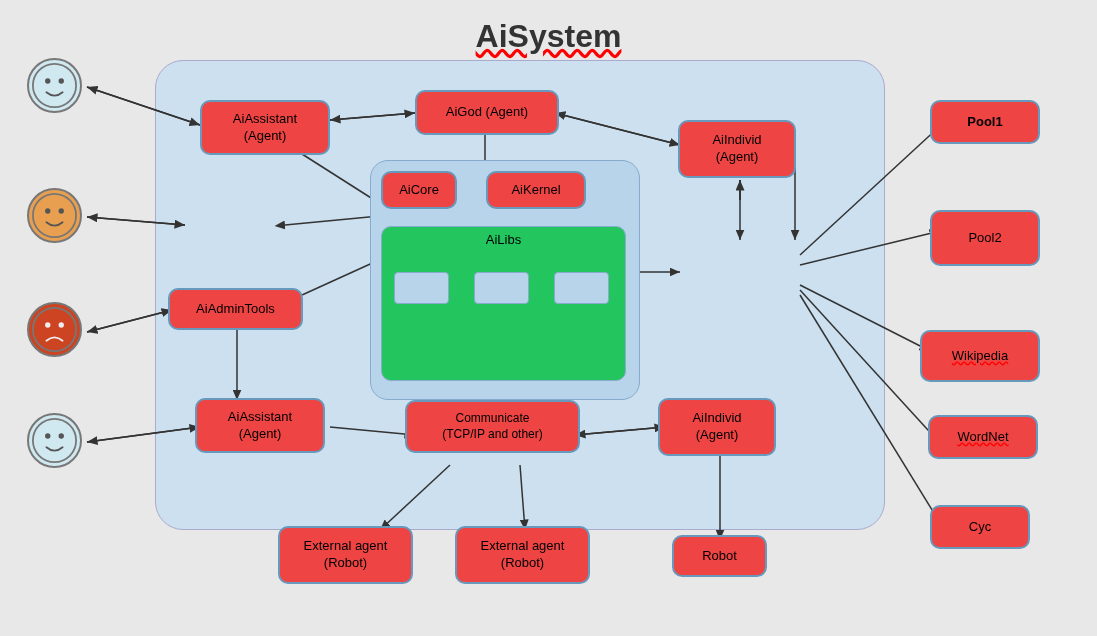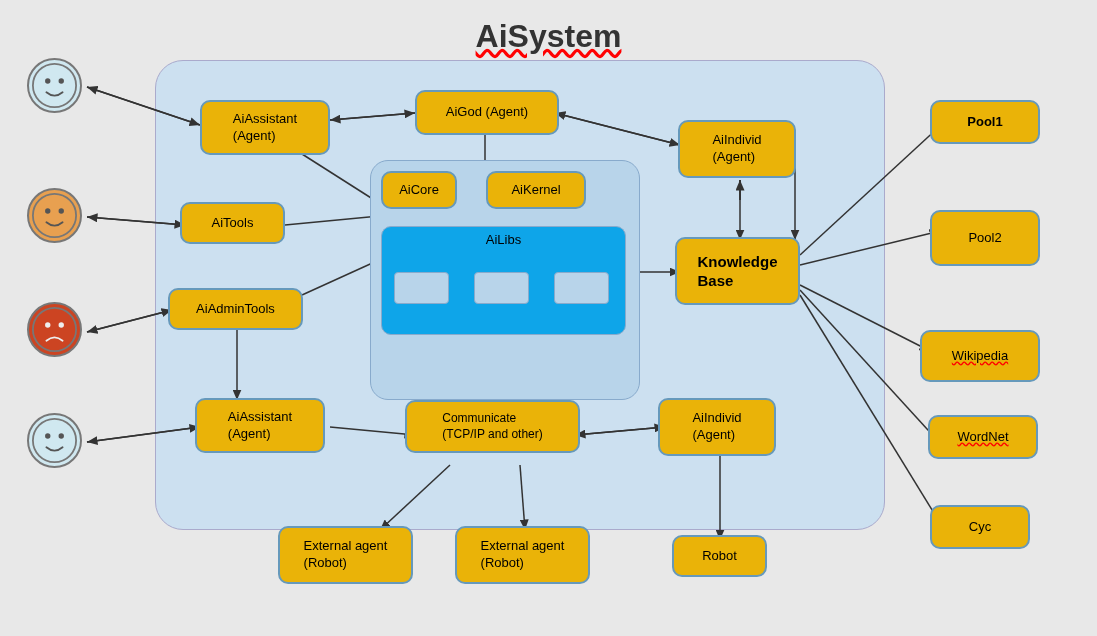--- a/index.html
+++ b/index.html
@@ -39,27 +39,27 @@
       width: 730px;
       height: 470px;
       background: #cce0f0;
       border-radius: 28px;
       border: 1px solid #aac;
     }
 
     
     .node-box {
       position: absolute;
-      background: #eab308;
+      background: #ef4444;
       border: 2px solid #6699bb;
       border-radius: 10px;
       display: flex;
       align-items: center;
       justify-content: center;
-      text-align: left;
+      text-align: center;
       font-size: 13px;
       line-height: 1.3;
       color: #000;
     }
 
     
     .arrows-svg {
       position: absolute;
       top: 0;
       left: 0;
@@ -175,55 +175,49 @@
   </div>
 
   <div class="node-box" style="left:415px; top:90px; width:144px; height:45px;">
     <span>AiGod (Agent)</span>
   </div>
 
   <div class="node-box" style="left:678px; top:120px; width:118px; height:58px;">
     <span>AiIndivid<br>(Agent)</span>
   </div>
 
-  <div class="node-box" style="left:180px; top:202px; width:105px; height:42px;">
-    <span>AiTools</span>
-  </div>
 
   <div style="position:absolute; left:370px; top:160px; width:270px; height:240px;
               background:#b8d4ea; border-radius:18px; border:1.5px solid #88aacc;">
 
     <div class="node-box" style="left:10px; top:10px; width:76px; height:38px; position:absolute;">
       <span>AiCore</span>
     </div>
 
     <div class="node-box" style="left:115px; top:10px; width:100px; height:38px; position:absolute;">
       <span>AiKernel</span>
     </div>
 
-    <div style="position:absolute; left:10px; top:65px; width:245px; height:109px;
-                background:#0ea5e9; border-radius:10px; border:1.5px solid #88aacc;">
+    <div style="position:absolute; left:10px; top:65px; width:245px; height:155px;
+                background:#22c55e; border-radius:10px; border:1.5px solid #88aacc;">
       <div style="font-size:13px; text-align:center; padding-top:5px;">AiLibs</div>
 
       <div style="position:absolute; left:12px; top:45px; width:55px; height:32px;
                   background:#b8d4ea; border:1px solid #88aacc; border-radius:4px;"></div>
       <div style="position:absolute; left:92px; top:45px; width:55px; height:32px;
                   background:#b8d4ea; border:1px solid #88aacc; border-radius:4px;"></div>
       <div style="position:absolute; left:172px; top:45px; width:55px; height:32px;
                   background:#b8d4ea; border:1px solid #88aacc; border-radius:4px;"></div>
     </div>
   </div>
 
   <div class="node-box" style="left:168px; top:288px; width:135px; height:42px;">
     <span>AiAdminTools</span>
   </div>
 
-  <div class="node-box" style="left:675px; top:237px; width:125px; height:68px; font-size:15px; font-weight:bold;">
-    <span>Knowledge<br>Base</span>
-  </div>
 
   <div class="node-box" style="left:195px; top:398px; width:130px; height:55px;">
     <span>AiAssistant<br>(Agent)</span>
   </div>
 
   <div class="node-box" style="left:405px; top:400px; width:175px; height:53px; font-size:12px;">
     <span>Communicate<br>(TCP/IP and other)</span>
   </div>
 
   <div class="node-box" style="left:658px; top:398px; width:118px; height:58px;">

